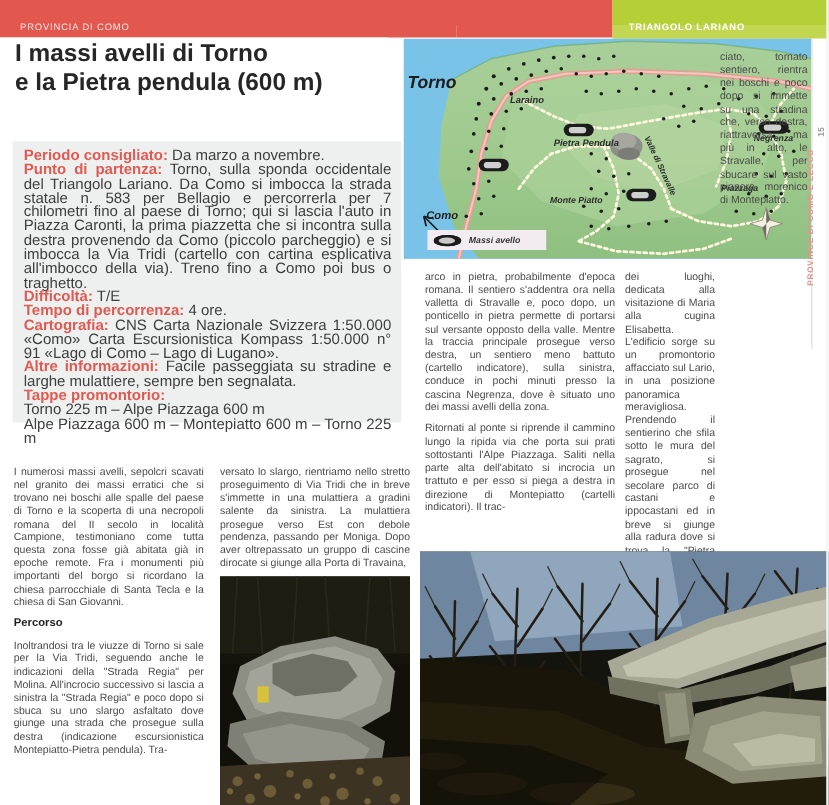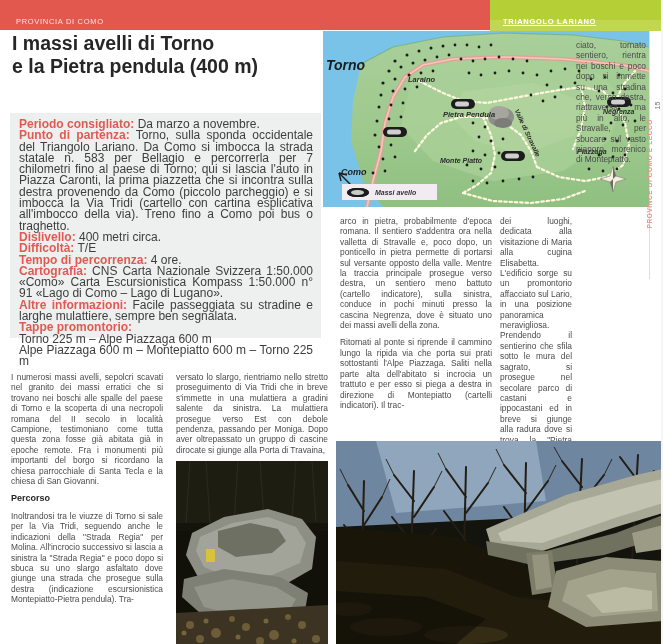--- a/index.html
+++ b/index.html
@@ -22,21 +22,20 @@
   .band-green2{position:absolute;left:490px;top:20px;width:173px;height:11px;background:#c2d651;}
   .kicker-left{
     position:absolute;left:16px;top:17px;
     font-size:7.5px;letter-spacing:.7px;font-weight:normal;
     color:#fbe3e1;
   }
   .kicker-right{
     position:absolute;left:503px;top:17px;
     font-size:7.5px;letter-spacing:.7px;font-weight:bold;
     color:#ffffff;
-    text-decoration:underline;
   }
   .white-gap{position:absolute;left:0;top:30px;width:310px;height:8px;background:#fff;}
 
   
   .title{
     position:absolute;left:12px;top:32px;width:300px;
     font-size:19.5px;line-height:23px;font-weight:bold;color:#262626;
   }
 
   
@@ -115,27 +114,26 @@
   <div class="band-red3"></div>
   <div class="band-green"></div>
   <div class="band-green2"></div>
   <div class="white-gap"></div>
 
   <div class="kicker-left">PROVINCIA DI COMO</div>
   <div class="kicker-right">TRIANGOLO LARIANO</div>
 
   <div class="title">
     <span>I massi avelli di Torno</span><br>
-    <span>e la Pietra pendula (400 m)</span>
+    <span>e la Pietra pendula (600 m)</span>
   </div>
 
   <div class="infobox">
     <p><span class="lab">Periodo consigliato:</span><span> Da marzo a novembre.</span></p>
     <p><span class="lab">Punto di partenza:</span><span> Torno, sulla sponda occidentale del Triangolo Lariano. Da Como si imbocca la strada statale n. 583 per Bellagio e percorrerla per 7 chilometri fino al paese di Torno; qui si lascia l'auto in Piazza Caronti, la prima piazzetta che si incontra sulla destra provenendo da Como (piccolo parcheggio) e si imbocca la Via Tridi (cartello con cartina esplicativa all'imbocco della via). Treno fino a Como poi bus o traghetto.</span></p>
-    <p><span class="lab">Dislivello:</span><span> 400 metri circa.</span></p>
     <p><span class="lab">Difficoltà:</span><span> T/E</span></p>
     <p><span class="lab">Tempo di percorrenza:</span><span> 4 ore.</span></p>
     <p><span class="lab">Cartografia:</span><span> CNS Carta Nazionale Svizzera 1:50.000 «Como» Carta Escursionistica Kompass 1:50.000 n° 91 «Lago di Como – Lago di Lugano».</span></p>
     <p><span class="lab">Altre informazioni:</span><span> Facile passeggiata su stradine e larghe mulattiere, sempre ben segnalata.</span></p>
     <p><span class="lab">Tappe promontorio:</span></p>
     <p class="tappe">Torno 225 m – Alpe Piazzaga 600 m</p>
     <p>Alpe Piazzaga 600 m – Montepiatto 600 m – Torno 225 m</p>
   </div>
 
   <div class="map">

